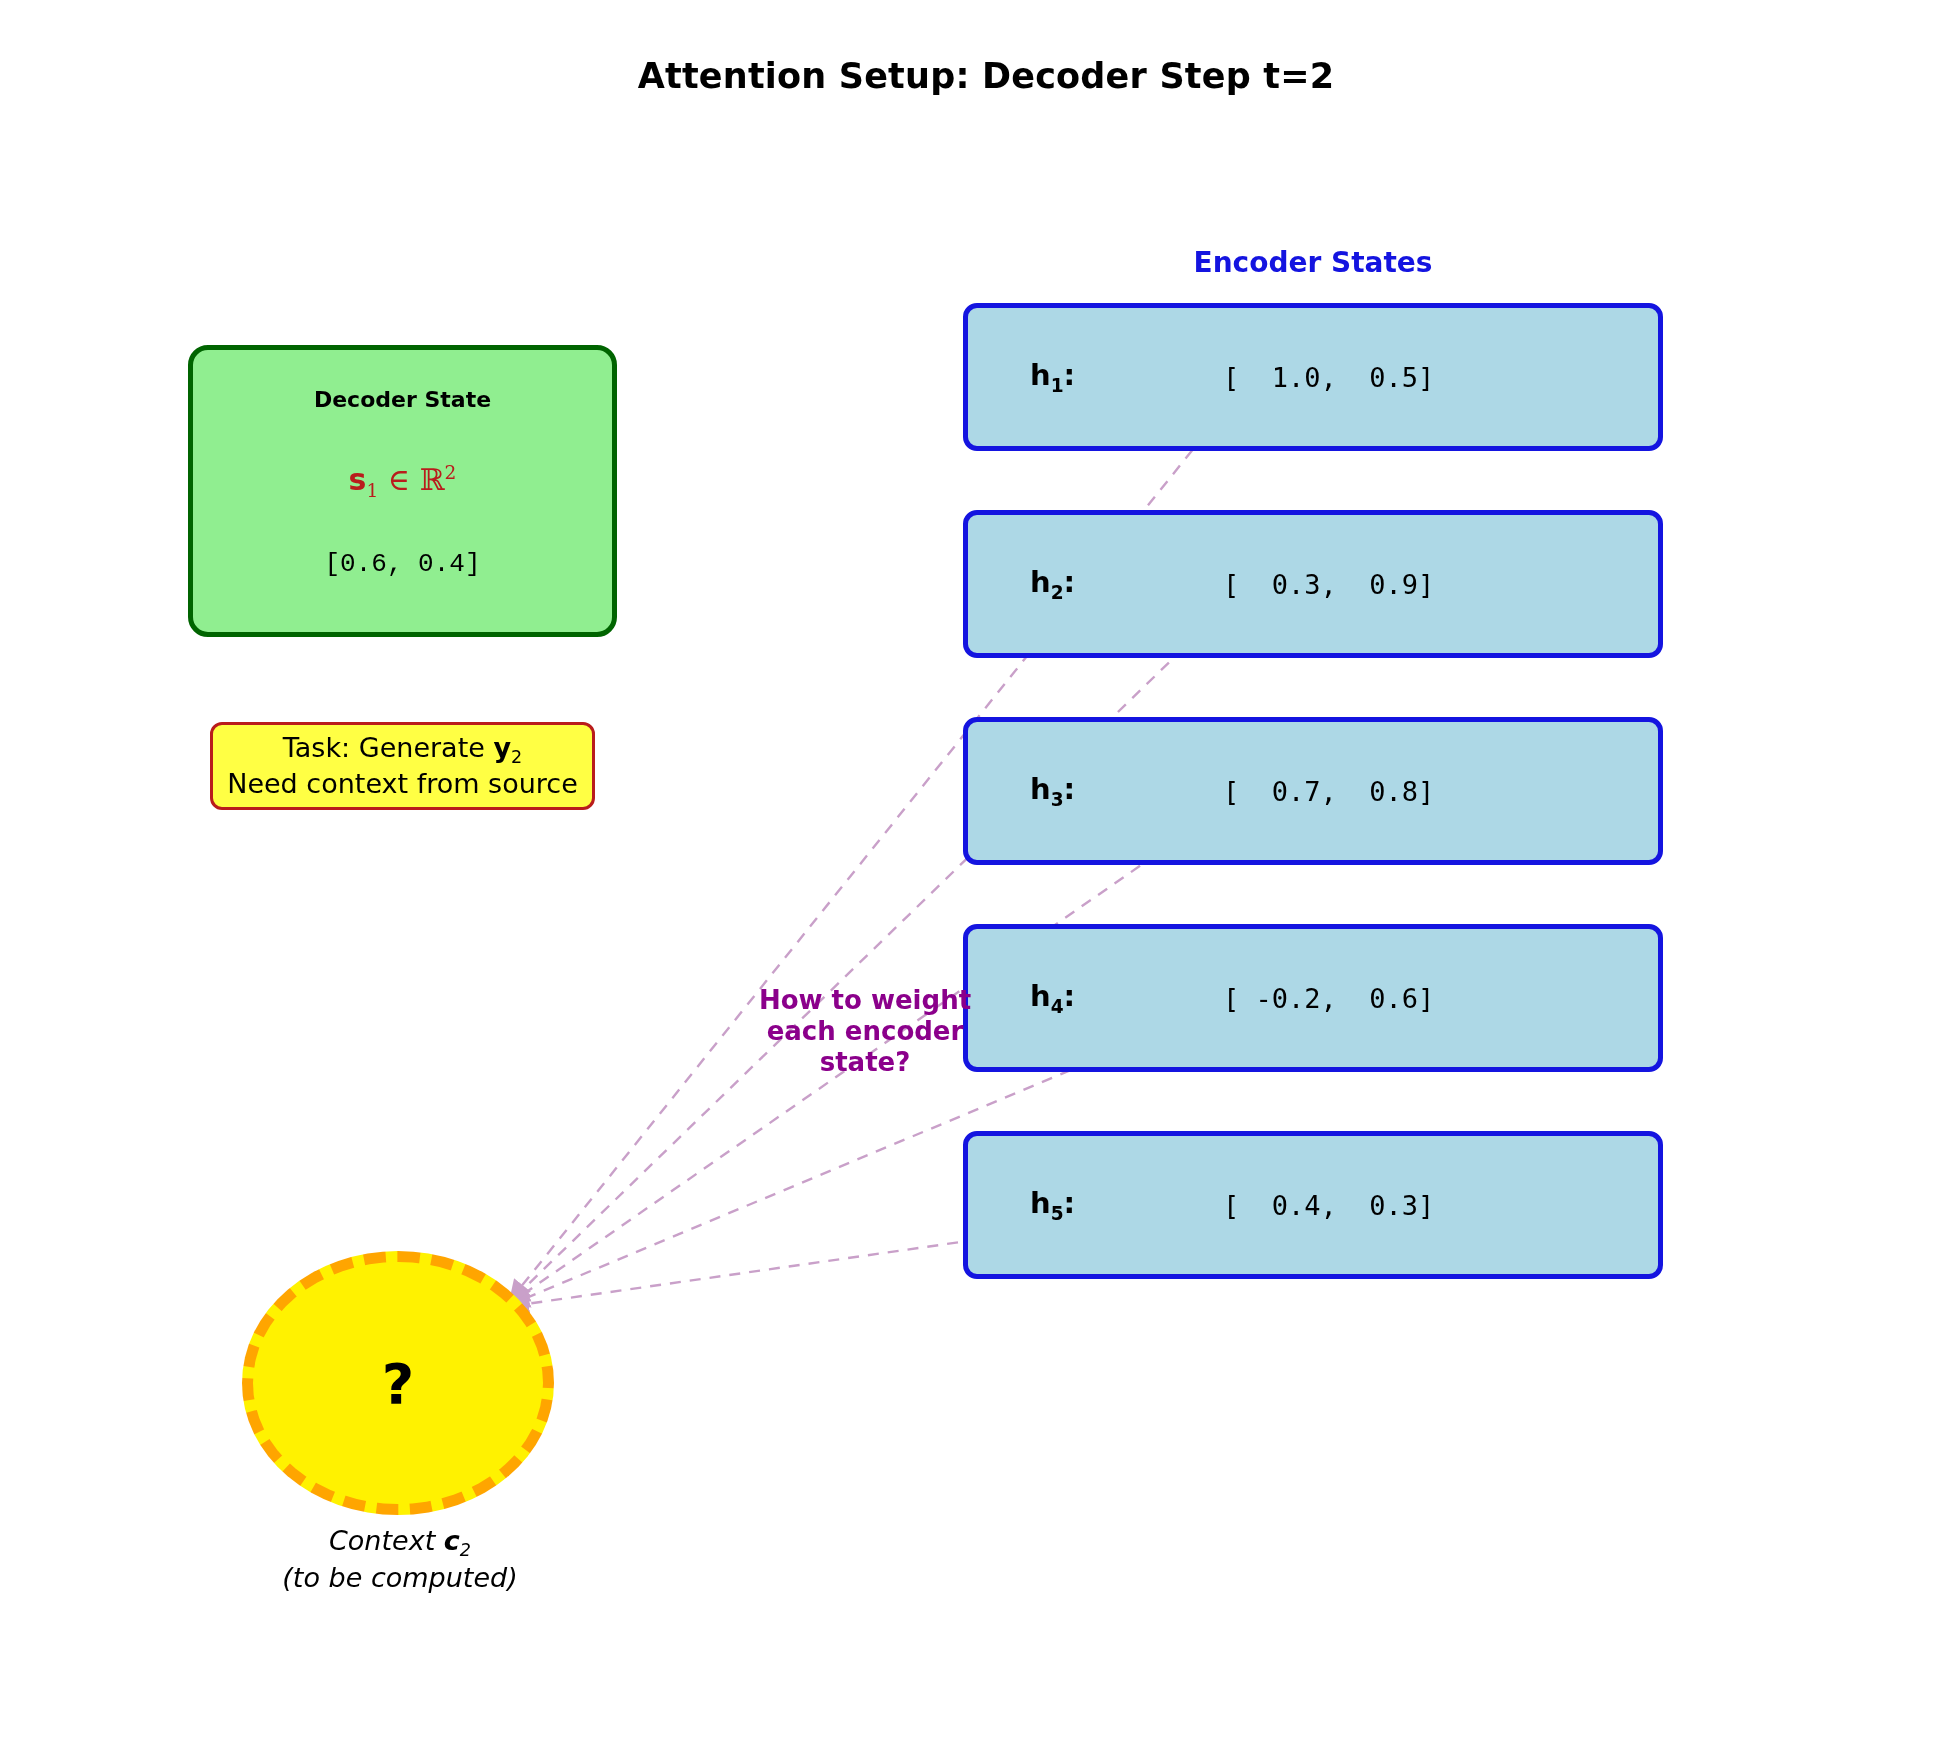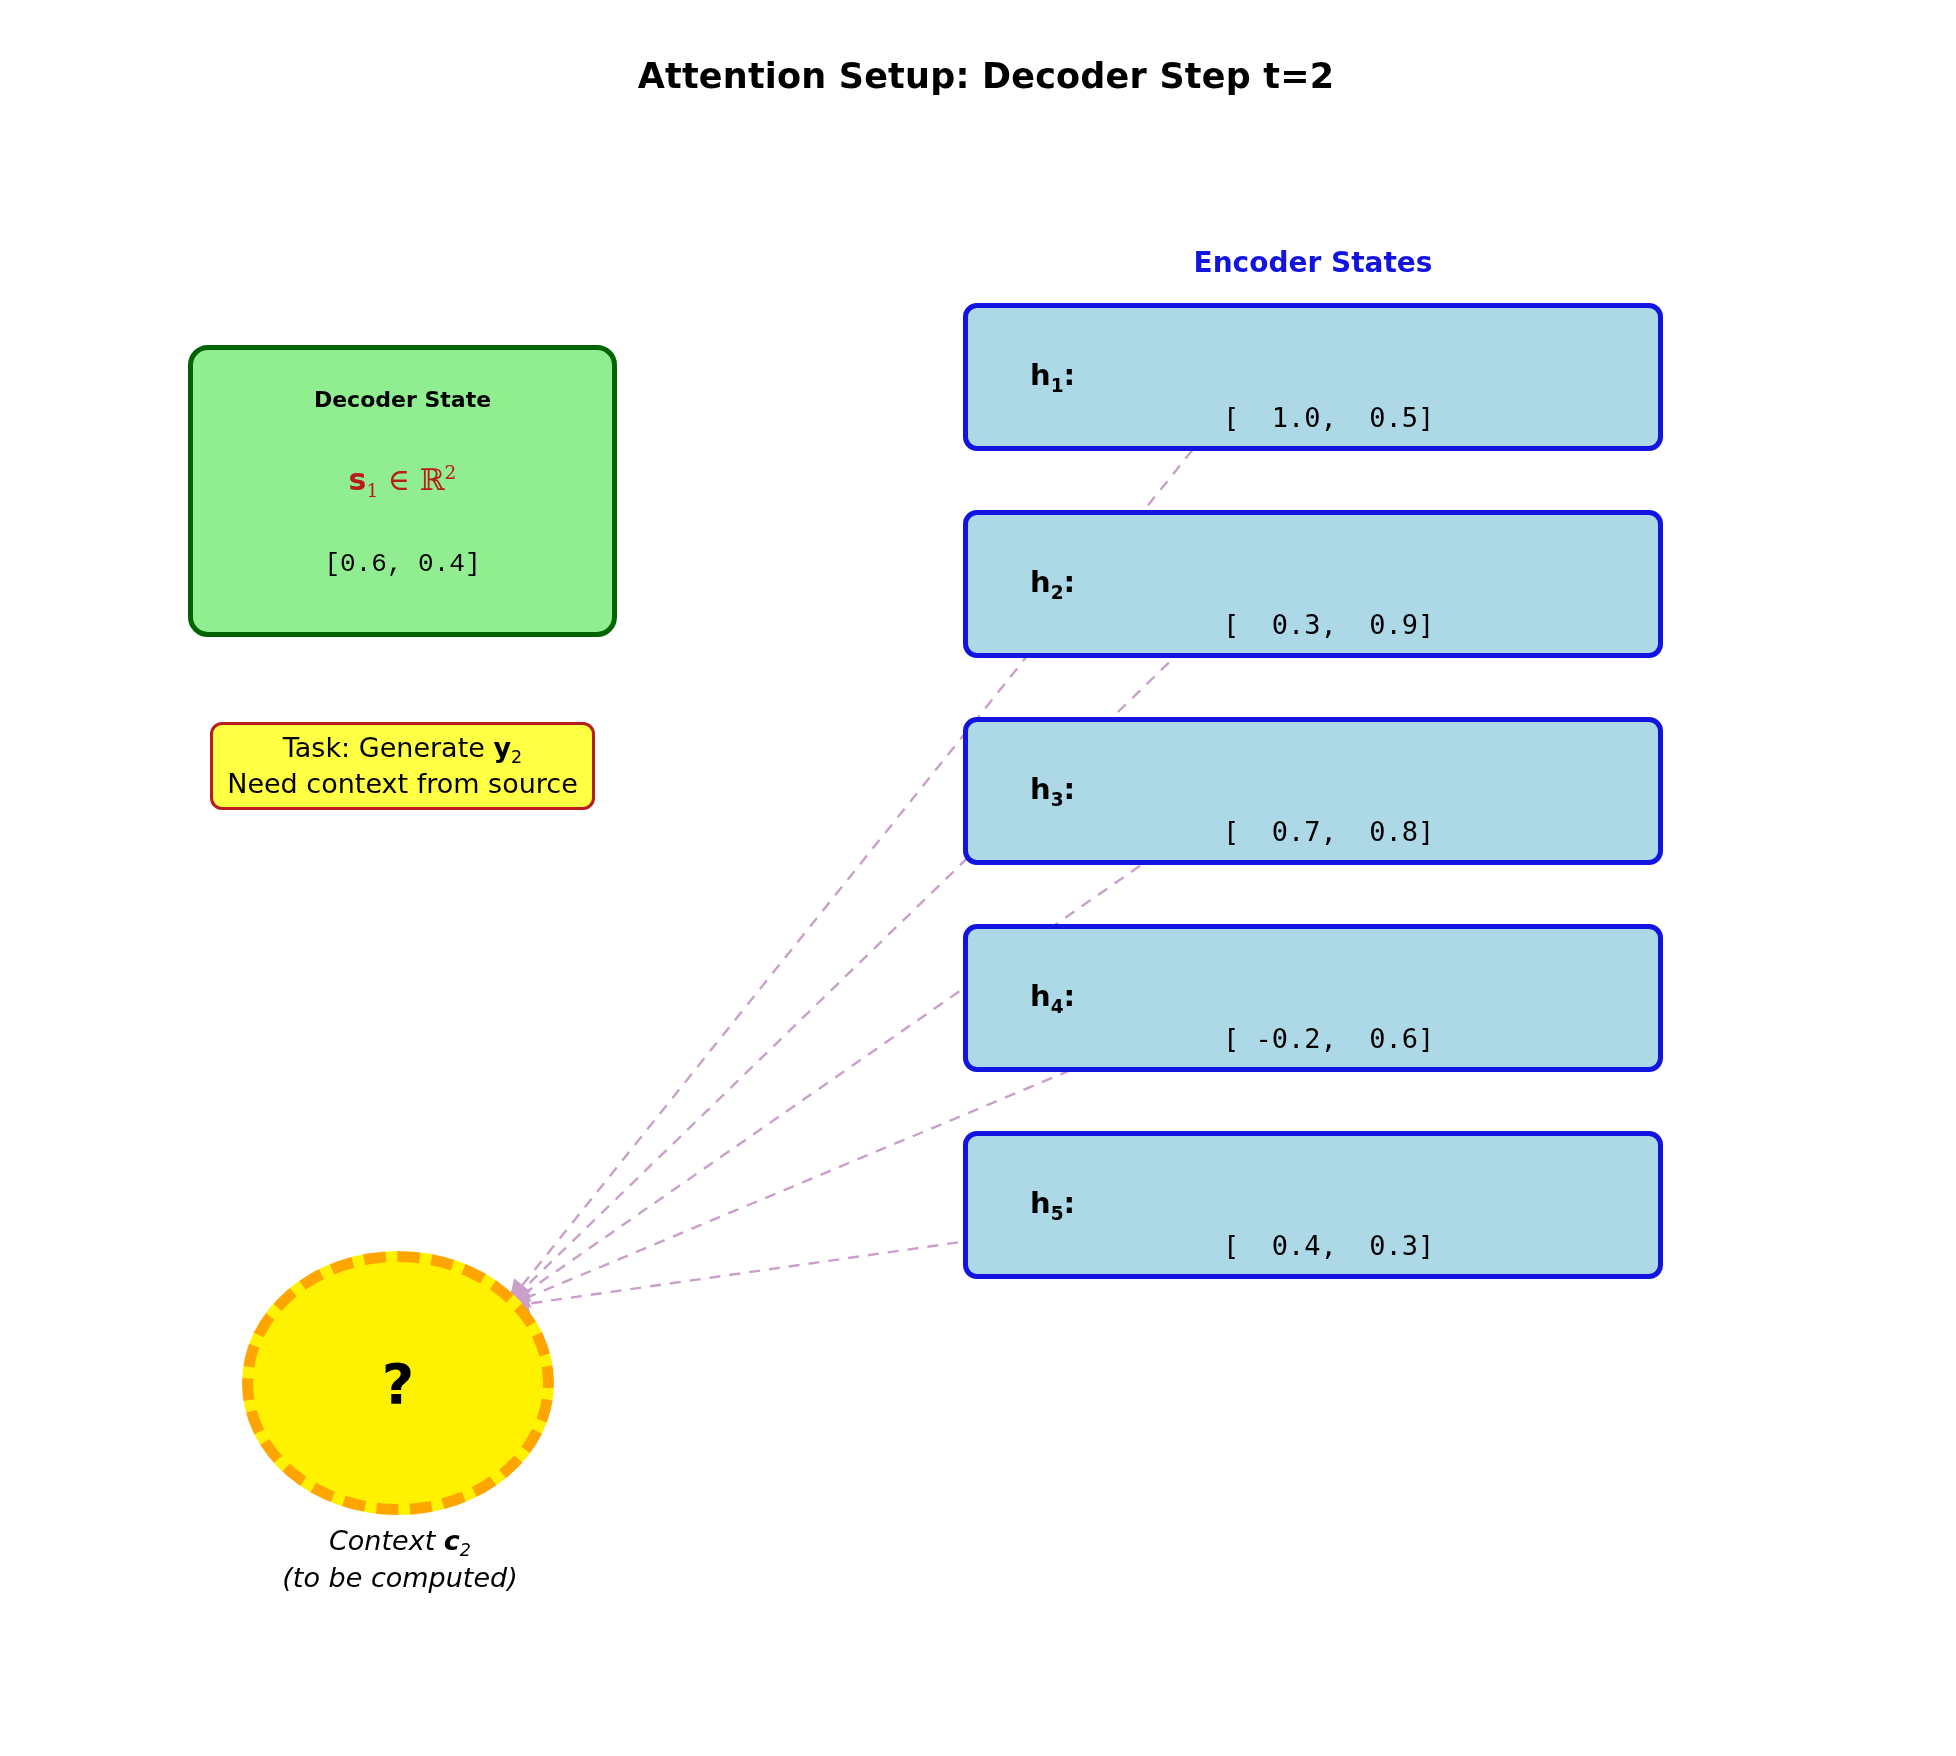--- a/index.html
+++ b/index.html
@@ -58,21 +58,20 @@
   }
   .enc-label{
     position:absolute;left:62px;top:50%;transform:translateY(-50%);
     font-size:29px;font-weight:bold;color:#000;text-align:center;
   }
   .enc-label sub{font-size:.64em;font-weight:bold;}
   .enc-value{
     position:absolute;left:255px;top:50%;transform:translateY(-50%);
     font-size:27px;color:#000;white-space:pre;
     font-family:"DejaVu Sans Mono","Liberation Mono",monospace;
-    margin-top:40px;
   }
 
   
   .question-note{
     position:absolute;left:730px;top:985px;width:270px;text-align:center;
     font-size:26px;font-weight:bold;color:#8B008B;line-height:1.2;
   }
 
   
   .ctx-circle{
@@ -143,20 +142,24 @@
   <div class="enc-box" style="top:924px;">
     <div class="enc-label"><span>h</span><sub>4</sub><span>:</span></div>
     <div class="enc-value">[ -0.2,  0.6]</div>
   </div>
 
   <div class="enc-box" style="top:1131px;">
     <div class="enc-label"><span>h</span><sub>5</sub><span>:</span></div>
     <div class="enc-value">[  0.4,  0.3]</div>
   </div>
 
+  <div class="question-note">
+    <div>How to weight</div>
+    <div>each encoder state?</div>
+  </div>
 
   <div class="ctx-circle">
     <span class="ctx-q">?</span>
   </div>
   <div class="ctx-caption">
     <div><span>Context </span><b>c</b><sub>2</sub></div>
     <div>(to be computed)</div>
   </div>
 
 </div>

